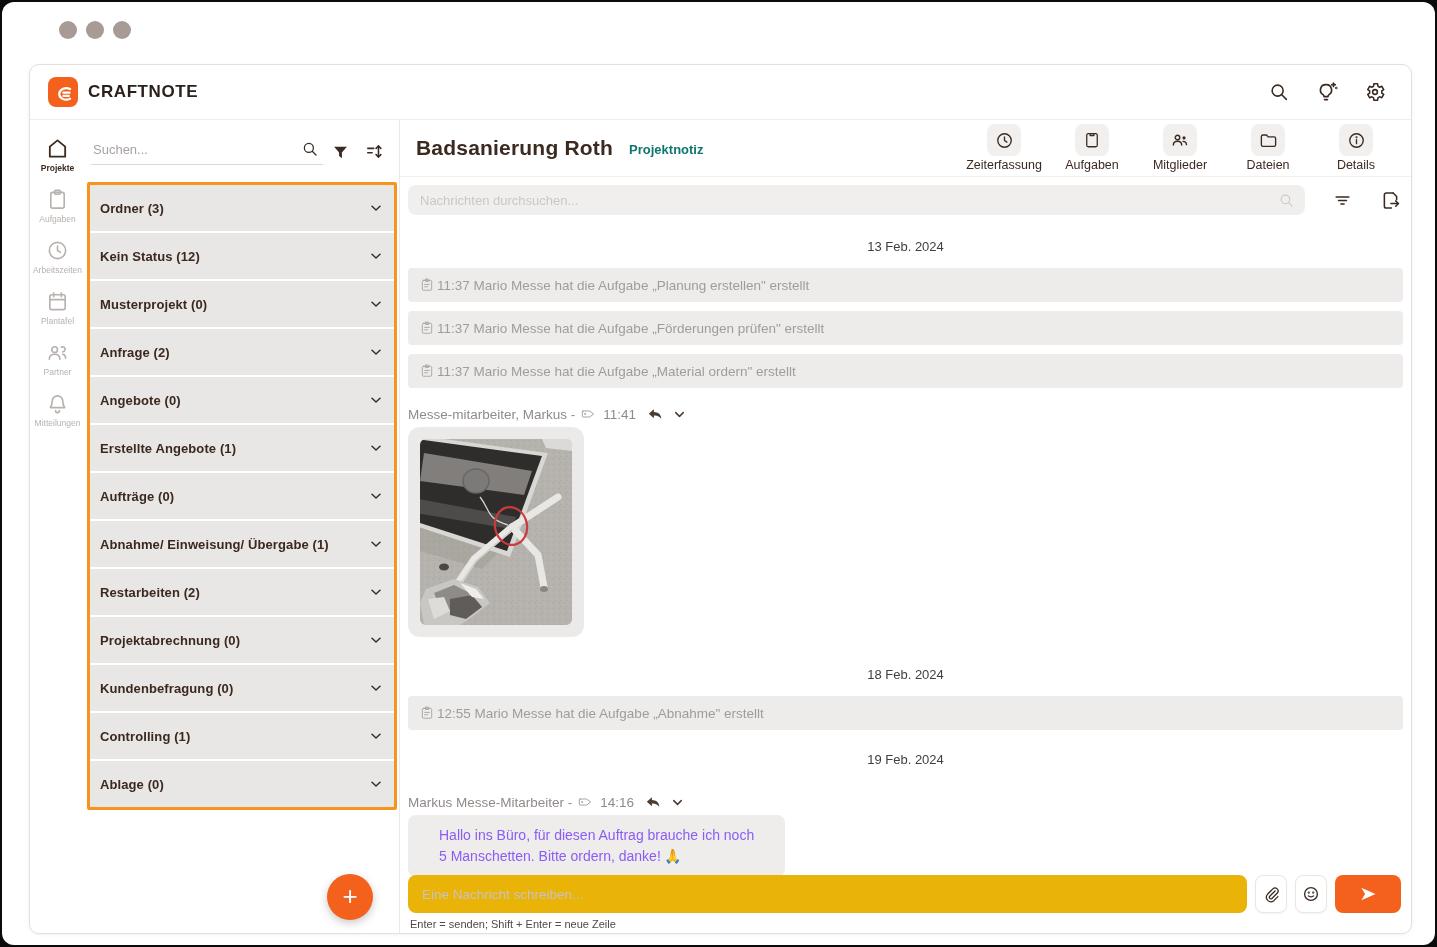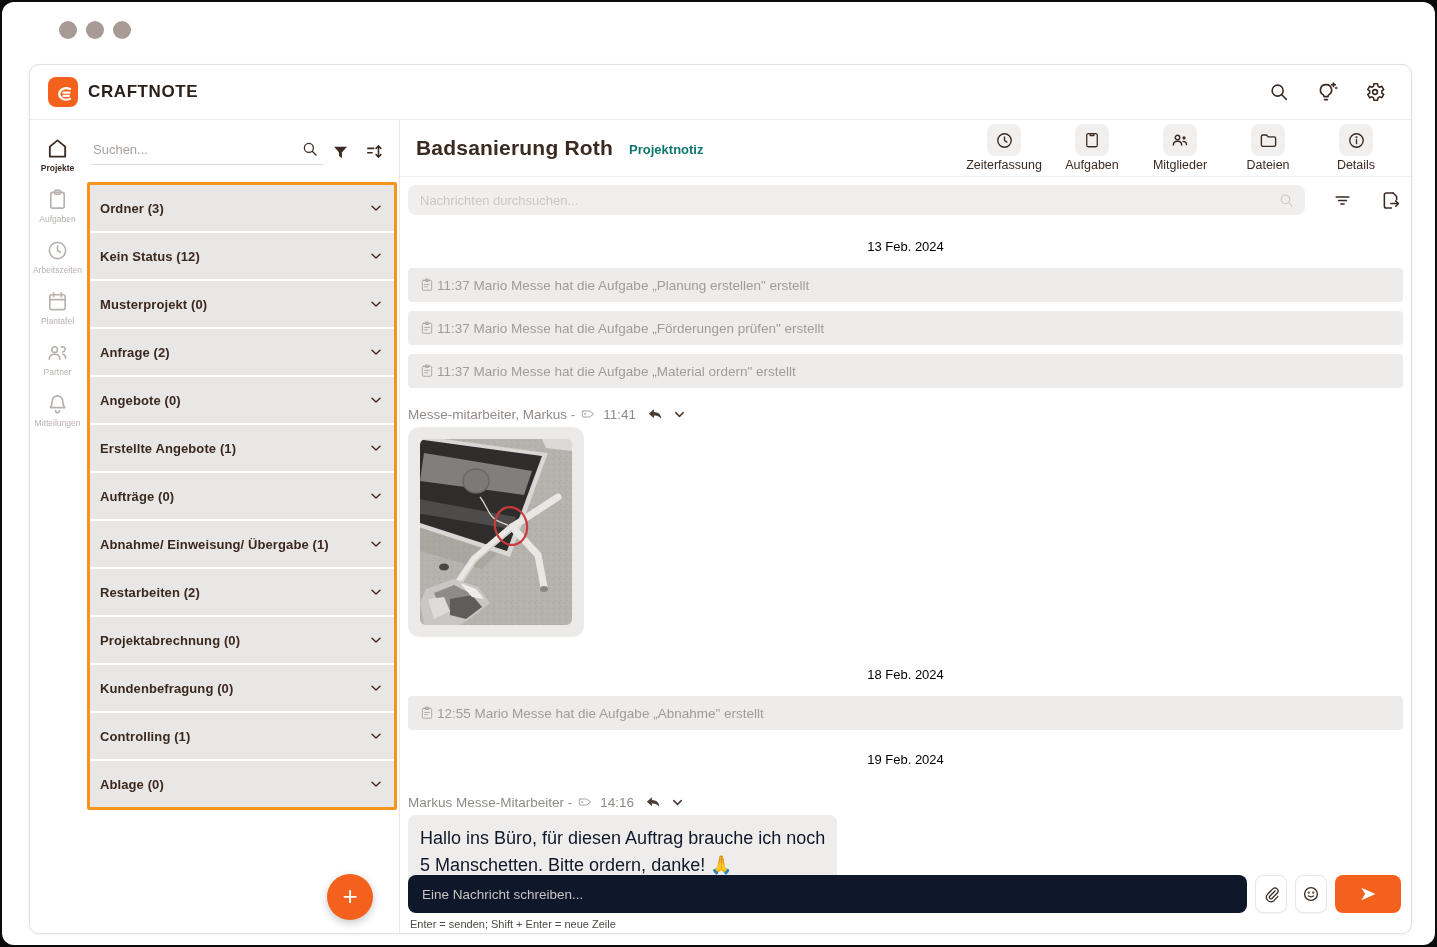--- a/index.html
+++ b/index.html
@@ -70,36 +70,36 @@
 
   .chat-search-row { flex:0 0 44px; display:flex; align-items:center; gap:28px; padding:8px 10px 6px 8px; }
   .chat-search { flex:1; height:30px; background:#f1efed; border-radius:8px; display:flex;
                  align-items:center; padding:0 10px 0 12px; }
   .chat-search input { flex:1; border:0; outline:0; background:transparent; font-size:13px;
                        color:#6b645f; font-family:inherit; }
   .chat-search input::placeholder { color:#ccc7c4; }
   .row-tool { display:flex; align-items:center; cursor:pointer; }
 
   .chat-scroll { flex:1; min-height:0; padding:6px 8px 0 8px; display:flex; flex-direction:column; }
-  .date-sep { text-align:center; font-size:13px; color:#000000; margin:12px 0 14px 0; }
+  .date-sep { text-align:center; font-size:13px; color:#404040; margin:12px 0 14px 0; }
   .sys-bar { height:34px; flex:0 0 34px; background:#edecea; border-radius:4px; display:flex;
              align-items:center; padding:0 12px; margin-bottom:9px; }
   .sys-text { font-size:13.5px; color:#a19c99; margin-left:3px; }
   .msg-header { display:flex; align-items:center; gap:6px; font-size:13.5px; color:#918b88;
                 margin:8px 0 4px 0; }
   .msg-header .time { color:#918b88; }
   .msg-actions { display:flex; align-items:center; gap:8px; margin-left:4px; }
   .attachment-card { width:176px; background:#eceae8; border-radius:12px; padding:12px; cursor:pointer; }
   .attachment-card svg { display:block; border-radius:6px; }
   .bubble { display:inline-block; align-self:flex-start; background:#efedeb; border-radius:8px;
-            padding:10px 12px; font-size:18px; color:#0f172a; line-height:1.5; }
+            padding:10px 31px; font-size:14px; color:#8b5cf6; line-height:1.5; }
 
   .composer { flex:0 0 62px; padding:4px 10px 0 8px; }
   .composer-row { display:flex; align-items:center; gap:8px; }
-  .composer-input { flex:1; height:38px; background:#0f172a; border-radius:8px; display:flex;
+  .composer-input { flex:1; height:38px; background:#eab308; border-radius:8px; display:flex;
                     align-items:center; padding:0 14px; }
   .composer-input input { flex:1; border:0; outline:0; background:transparent; font-size:13.5px;
                           color:#6b645f; font-family:inherit; }
   .composer-input input::placeholder { color:#c8c3c0; }
   .mini-btn { width:32px; height:38px; background:#fff; border:1px solid #eae6e3; border-radius:8px;
               display:flex; align-items:center; justify-content:center; cursor:pointer;
               box-shadow:0 1px 2px rgba(0,0,0,.05); }
   .send-btn { width:66px; height:38px; background:#f4611d; border-radius:8px; display:flex;
               align-items:center; justify-content:center; cursor:pointer; }
   .composer-hint { font-size:11px; color:#4e4945; margin:5px 0 0 2px; }

